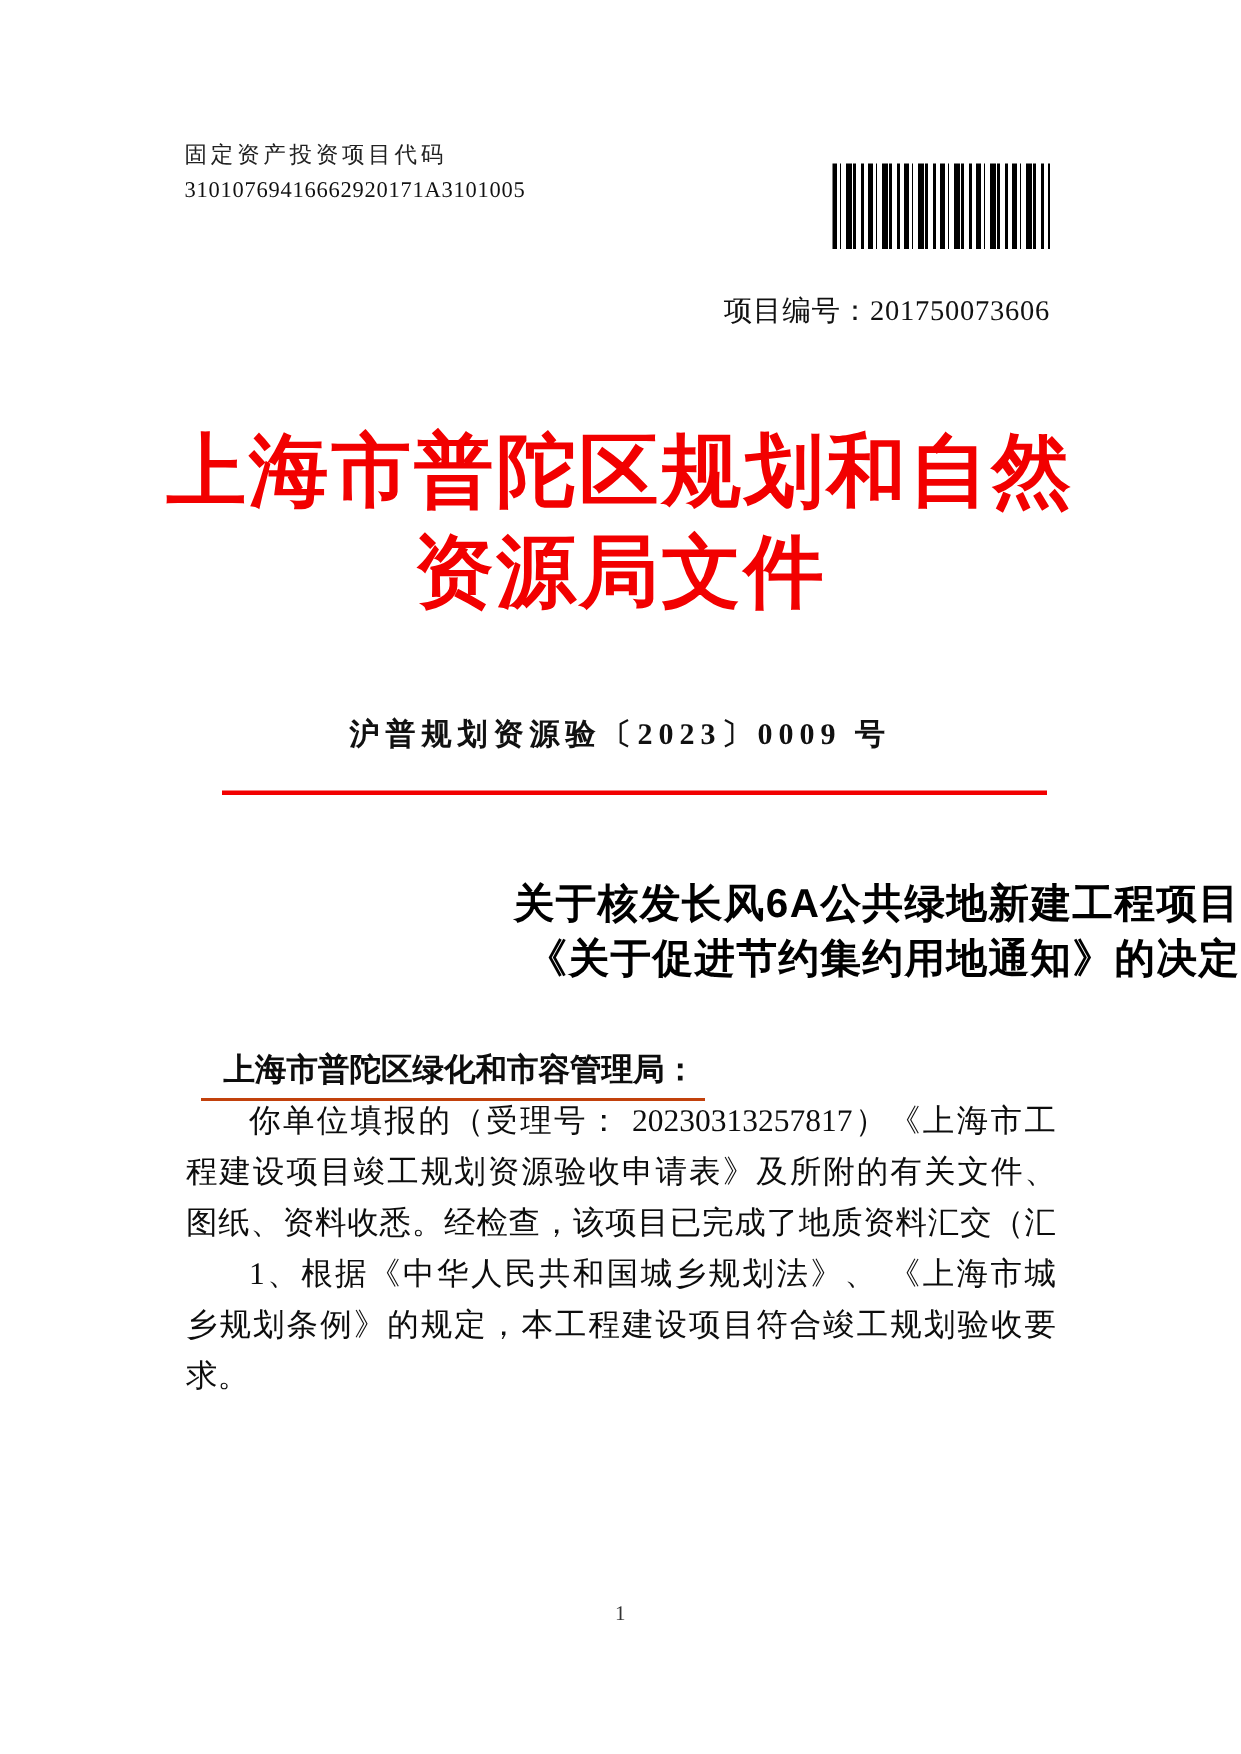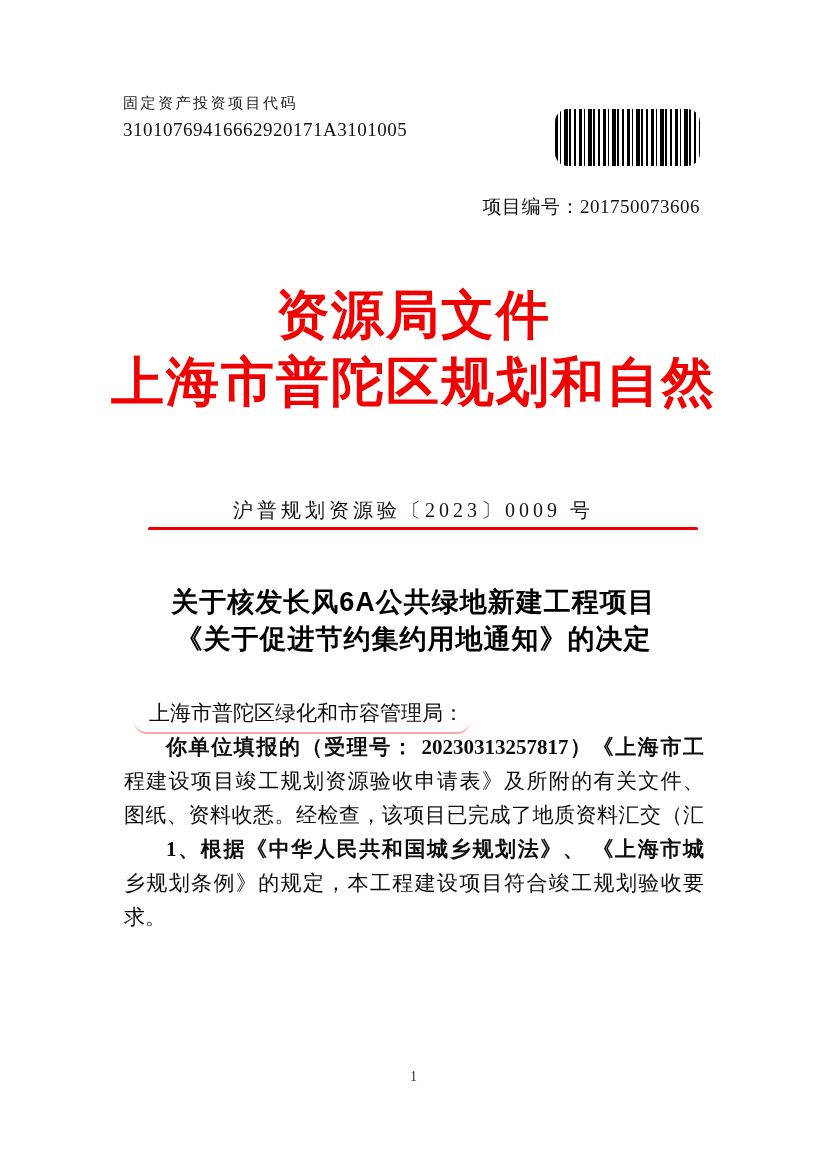--- a/index.html
+++ b/index.html
@@ -1,31 +1,31 @@
 <!DOCTYPE html>
 <html><head>
 <meta charset="utf-8">
 <style>
-  * { margin: 0; padding: 0; box-sizing: border-box; border-radius: 13px; }
+  * { margin: 0; padding: 0; box-sizing: border-box; }
   html, body { background: #ffffff; }
   .page {
     position: relative;
     width: 827px;
     height: 1169px;
     margin: 0 auto;
     background: var(--page-bg, #ffffff);
     color: var(--ink, #111111);
     font-family: "Liberation Serif", "DejaVu Serif", serif;
     overflow: hidden;
   }
 
   
   .code-block { position: absolute; left: 123px; top: 94px; }
   .code-label { font-size: 15px; letter-spacing: 2.5px; color: #222; }
-  .code-value { font-size: 19px; margin-top: 6px; letter-spacing: 0.5px; }
+  .code-value { font-size: 15px; margin-top: 6px; letter-spacing: 0.5px; }
 
   
   .barcode {
     position: absolute; left: 555px; top: 109px; width: 145px; height: 57px;
     background: repeating-linear-gradient(90deg,
       #000 0px, #000 3px, #fff 3px, #fff 5px,
       #000 5px, #000 6px, #fff 6px, #fff 9px,
       #000 9px, #000 13px, #fff 13px, #fff 14px,
       #000 14px, #000 16px, #fff 16px, #fff 19px,
       #000 19px, #000 21px, #fff 21px, #fff 24px);
@@ -40,52 +40,53 @@
   .agency {
     position: absolute; left: 0; top: 282px; width: 100%;
     text-align: center; color: var(--red, #f20000);
     font-weight: 700; font-size: 53px; line-height: 67px;
     letter-spacing: 2px;
     font-family: "Liberation Serif", "DejaVu Serif", serif;
   }
 
   
   .doc-no {
-    position: absolute; left: 0; top: 497px; width: 100%;
-    text-align: center; font-size: 20px; font-weight: 400;
+    position: absolute; left: 0; top: 476px; width: 100%;
+    text-align: center; font-size: 20px; font-weight: 700;
     letter-spacing: 4px;
   }
 
   .red-rule {
     position: absolute; left: 148px; top: 527px;
     width: 550px; height: 3px; background: var(--red, #f20000);
   }
 
   
   .decision {
     position: absolute; left: 0; top: 584px; width: 100%;
-    text-align: center; font-size: 27px; font-weight: 700;
+    text-align: right; font-size: 27px; font-weight: 700;
     line-height: 37px; letter-spacing: 1px; color: #000;
     font-family: "Liberation Sans", "DejaVu Sans", sans-serif;
   }
 
   
   .body-text {
     position: absolute; left: 124px; top: 696px; width: 580px;
     font-size: 21px; line-height: 34px; color: #0d0d0d;
   }
   .salutation-row { height: 34px; white-space: nowrap; }
   .salutation {
     display: inline-block; margin-left: 10px;
     padding: 0 6px 2px 15px;
-    border-bottom: 2px solid #fca5a5;
+    border-bottom: 2px solid #c2410c;
+    font-weight: bold;
   }
   .bline { height: 34px; white-space: nowrap; }
   .bline.just { text-align: justify; text-align-last: justify; white-space: normal; }
-  .bline.ind { text-indent: 2em; font-weight: bold; }
+  .bline.ind { text-indent: 2em; }
 
   .page-num {
     position: absolute; left: 0; top: 1069px; width: 100%;
     text-align: center; font-size: 14px; color: #333;
   }
 </style>
 </head>
 <body>
 
 <div class="page" style="--red: #f20000; --ink: #111111; --page-bg: #ffffff;">
@@ -93,22 +94,22 @@
   <div class="code-block">
     <div class="code-label">固定资产投资项目代码</div>
     <div class="code-value">31010769416662920171A3101005</div>
   </div>
 
   <div class="barcode"></div>
 
   <div class="proj-num"><span>项目编号：</span><span>201750073606</span></div>
 
   <div class="agency">
+    <div>上海市普陀区规划和自然</div>
     <div>资源局文件</div>
-    <div>上海市普陀区规划和自然</div>
   </div>
 
   <div class="doc-no">沪普规划资源验〔2023〕0009 号</div>
 
   <div class="red-rule"></div>
 
   <div class="decision">
     <div>关于核发长风6A公共绿地新建工程项目</div>
     <div>《关于促进节约集约用地通知》的决定</div>
   </div>

